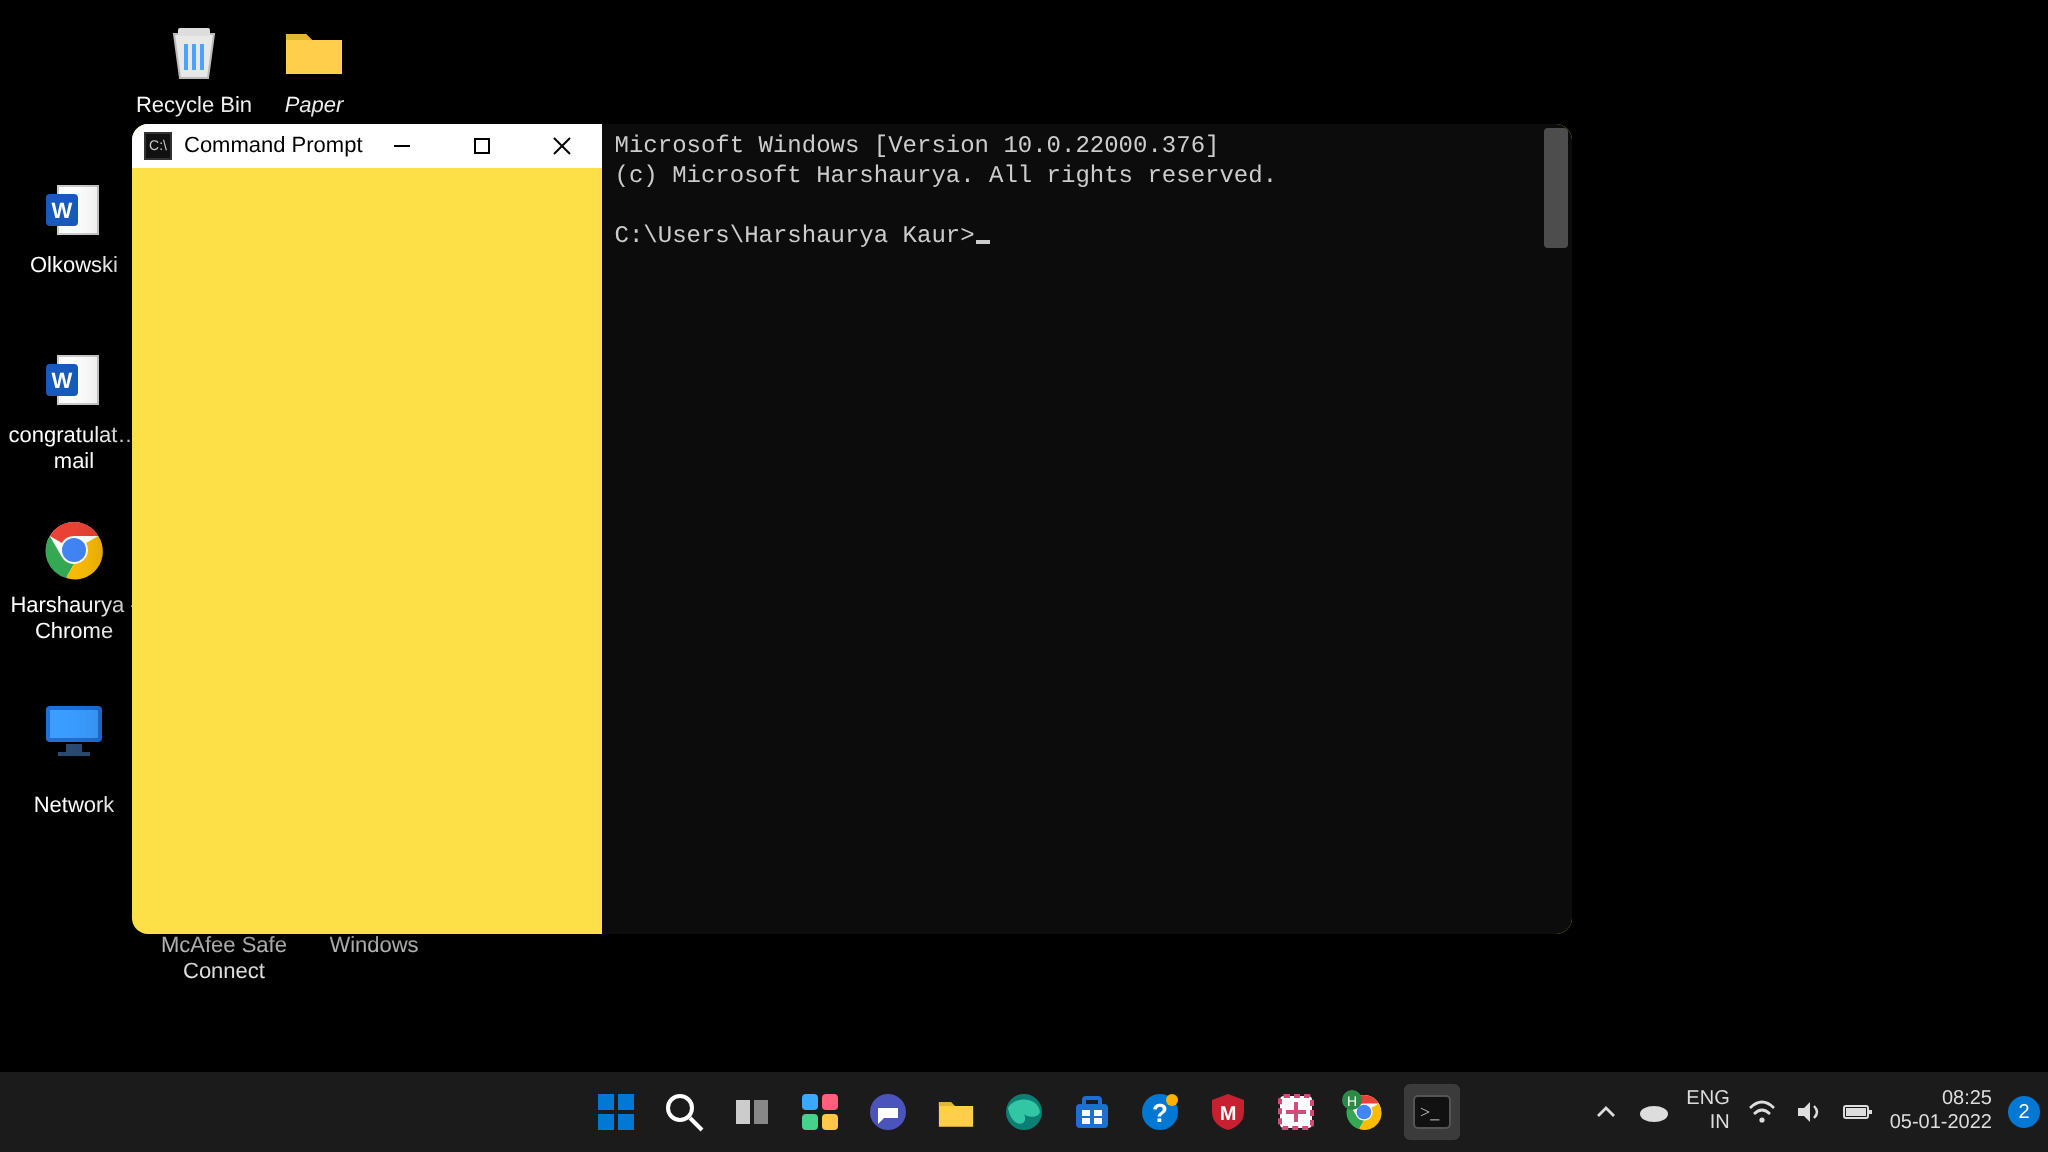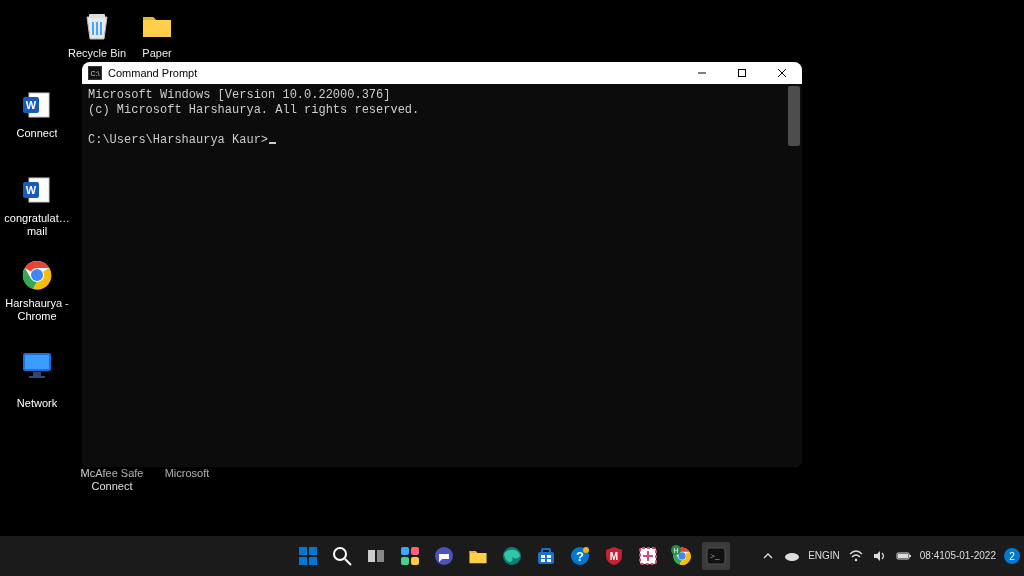--- a/index.html
+++ b/index.html
@@ -29,25 +29,25 @@
     text-shadow: 1px 1px 2px rgba(0,0,0,.9);
     max-width: 74px;
     overflow: hidden;
   }
 
   
   .cmd-window {
     position: absolute;
     left: 66px; top: 62px;
     width: 720px; height: 405px;
-    background: #0c4a6e;
+    background: #fde047;
     border-radius: 8px;
     box-shadow: 0 8px 30px rgba(0,0,0,.6);
     overflow: hidden;
-    display: flex; flex-direction: column; margin-left: 16px;
+    display: flex; flex-direction: row;
   }
   .titlebar {
     height: 22px;
     background: #fff;
     display: flex; align-items: center;
     color: #000;
   }
   .titlebar .ticon {
     width: 14px; height: 14px;
     margin: 0 6px;
@@ -110,21 +110,21 @@
     border-radius: 3px;
     cursor: pointer;
   }
   .tbi.active { background: rgba(255,255,255,.14); }
 
   .tb-right {
     position: absolute; right: 4px;
     display: flex; align-items: center; gap: 8px;
     font-size: 11px; color: #ddd;
   }
-  .tb-right .stack { display:flex; flex-direction:row; align-items:flex-end; line-height:12px; font-size:10px;}
+  .tb-right .stack { display:flex; flex-direction:column; align-items:flex-end; line-height:12px; font-size:10px;}
   .tb-right .badge {
     width:16px;height:16px;border-radius:50%;
     background:#0078d4;color:#fff;font-size:10px;
     display:flex;align-items:center;justify-content:center;
   }
   .tb-right .ic { width:16px; display:flex; justify-content:center; cursor:pointer;}
 
   
   svg { display:block; }
 </style>
@@ -135,38 +135,38 @@
     <div class="di" style="left: 60px; top: 5px;">
       <div class="ibox">
         <svg width="36" height="36" viewBox="0 0 36 36">
           <path d="M8 10 L28 10 L25 32 L11 32 Z" fill="#e8e8e8" stroke="#bbb"></path>
           <rect x="10" y="7" width="16" height="4" rx="1" fill="#ddd"></rect>
           <path d="M14 15 L14 28 M18 15 L18 28 M22 15 L22 28" stroke="#4aa3ff" stroke-width="2"></path>
         </svg>
       </div>
                   <div class="lbl">Recycle Bin</div>
     </div>
-    <div class="di" style="left: 120px; top: 5px;">
+    <div class="di" style="left: 120px; top: 5px; font-style: italic;">
       <div class="ibox">
         <svg width="36" height="36" viewBox="0 0 36 36">
           <path d="M4 10 L14 10 L17 13 L32 13 L32 30 L4 30 Z" fill="#ffcf4b"></path>
           <path d="M4 10 L14 10 L17 13 L4 13 Z" fill="#e6b533"></path>
         </svg>
       </div>
                   <div class="lbl">Paper</div>
     </div>
     <div class="di" style="left: 0px; top: 85px;">
       <div class="ibox">
         <svg width="36" height="36" viewBox="0 0 36 36">
           <rect x="10" y="6" width="20" height="24" fill="#fff" stroke="#ccc"></rect>
           <rect x="4" y="10" width="16" height="16" rx="2" fill="#185abd"></rect>
           <text x="12" y="22" font-size="11" fill="#fff" text-anchor="middle" font-family="Arial" font-weight="bold">W</text>
         </svg>
       </div>
-                  <div class="lbl">Connect</div>
+                  <div class="lbl">Olkowski</div>
     </div>
     <div class="di" style="left: 0px; top: 170px;">
       <div class="ibox">
         <svg width="36" height="36" viewBox="0 0 36 36">
           <rect x="10" y="6" width="20" height="24" fill="#fff" stroke="#ccc"></rect>
           <rect x="4" y="10" width="16" height="16" rx="2" fill="#185abd"></rect>
           <text x="12" y="22" font-size="11" fill="#fff" text-anchor="middle" font-family="Arial" font-weight="bold">W</text>
         </svg>
       </div>
                   <div class="lbl">congratulat… mail</div>
@@ -198,21 +198,21 @@
     <div class="di" style="left: 75px; top: 425px;">
       <div class="ibox">
         <svg width="36" height="36"></svg>
       </div>
                   <div class="lbl">McAfee Safe Connect</div>
     </div>
     <div class="di" style="left: 150px; top: 425px;">
       <div class="ibox">
         <svg width="36" height="36"></svg>
       </div>
-                  <div class="lbl">Microsoft</div>
+                  <div class="lbl">Windows</div>
     </div>
   </div>
 
 <div class="cmd-window">
   <div class="titlebar">
     <div class="ticon">C:\</div>
     <div class="ttext">Command Prompt</div>
     <div class="spacer"></div>
     <div class="wbtn">
       <svg width="10" height="10">
@@ -394,18 +394,18 @@
         </svg>
     </div>
     <div class="ic">
       <svg width="16" height="10">
           <rect x="1" y="2" width="12" height="6" rx="1" fill="none" stroke="#ddd" stroke-width="1"></rect>
           <rect x="13" y="4" width="2" height="2" fill="#ddd"></rect>
           <rect x="2" y="3" width="10" height="4" fill="#ddd"></rect>
         </svg>
     </div>
     <div class="stack">
-      <span>08:41</span>
+      <span>08:25</span>
       <span>05-01-2022</span>
     </div>
     <div class="badge">2</div>
   </div>
 </div>
 
 </body></html>

